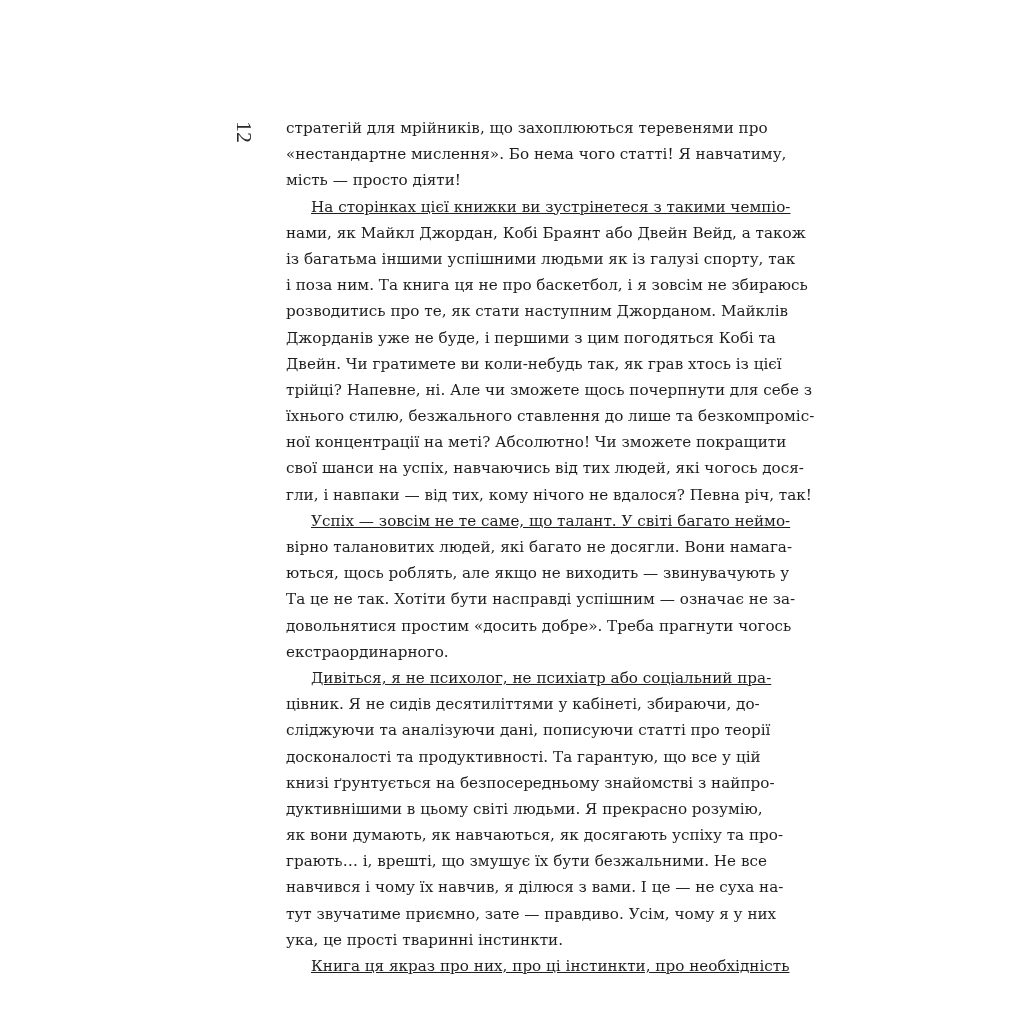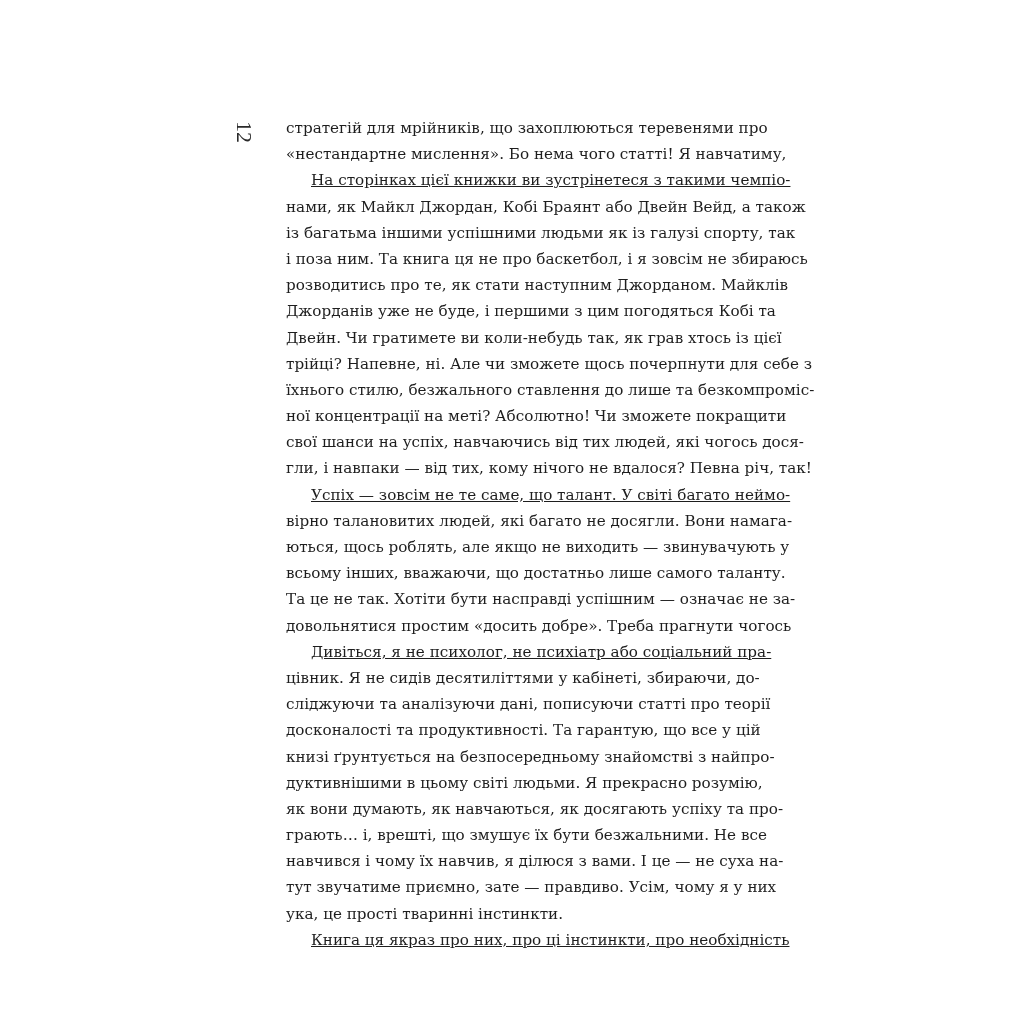--- a/index.html
+++ b/index.html
@@ -65,20 +65,21 @@
 <body>
 
 <div class="page">
   <div class="page-number">12</div>
 
   <div class="text-block">
 
     <div>
       <span class="line">стратегій для мрійників, що захоплюються теревенями про</span>
       <span class="line">«нестандартне мислення». Бо нема чого статті! Я навчатиму,</span>
+      <span class="line last">мість — просто діяти!</span>
     </div>
 
     <div>
       <span class="line indent">На сторінках цієї книжки ви зустрінетеся з такими чемпіо-</span>
       <span class="line">нами, як Майкл Джордан, Кобі Браянт або Двейн Вейд, а також</span>
       <span class="line">із багатьма іншими успішними людьми як із галузі спорту, так</span>
       <span class="line">і поза ним. Та книга ця не про баскетбол, і я зовсім не збираюсь</span>
       <span class="line">розводитись про те, як стати наступним Джорданом. Майклів</span>
       <span class="line">Джорданів уже не буде, і першими з цим погодяться Кобі та</span>
       <span class="line">Двейн. Чи гратимете ви коли-небудь так, як грав хтось із цієї</span>
@@ -86,23 +87,23 @@
       <span class="line">їхнього стилю, безжального ставлення до лише та безкомпроміс-</span>
       <span class="line">ної концентрації на меті? Абсолютно! Чи зможете покращити</span>
       <span class="line">свої шанси на успіх, навчаючись від тих людей, які чогось дося-</span>
       <span class="line">гли, і навпаки — від тих, кому нічого не вдалося? Певна річ, так!</span>
     </div>
 
     <div>
       <span class="line indent">Успіх — зовсім не те саме, що талант. У світі багато неймо-</span>
       <span class="line">вірно талановитих людей, які багато не досягли. Вони намага-</span>
       <span class="line">ються, щось роблять, але якщо не виходить — звинувачують у</span>
-      <span class="line">всьому інших, вважаючи, що достатньо лише самого таланту.</span>
       <span class="line">Та це не так. Хотіти бути насправді успішним — означає не за-</span>
       <span class="line">довольнятися простим «досить добре». Треба прагнути чогось</span>
+      <span class="line last">екстраординарного.</span>
     </div>
 
     <div>
       <span class="line indent">Дивіться, я не психолог, не психіатр або соціальний пра-</span>
       <span class="line">цівник. Я не сидів десятиліттями у кабінеті, збираючи, до-</span>
       <span class="line">сліджуючи та аналізуючи дані, пописуючи статті про теорії</span>
       <span class="line">досконалості та продуктивності. Та гарантую, що все у цій</span>
       <span class="line">книзі ґрунтується на безпосередньому знайомстві з найпро-</span>
       <span class="line">дуктивнішими в цьому світі людьми. Я прекрасно розумію,</span>
       <span class="line">як вони думають, як навчаються, як досягають успіху та про-</span>

